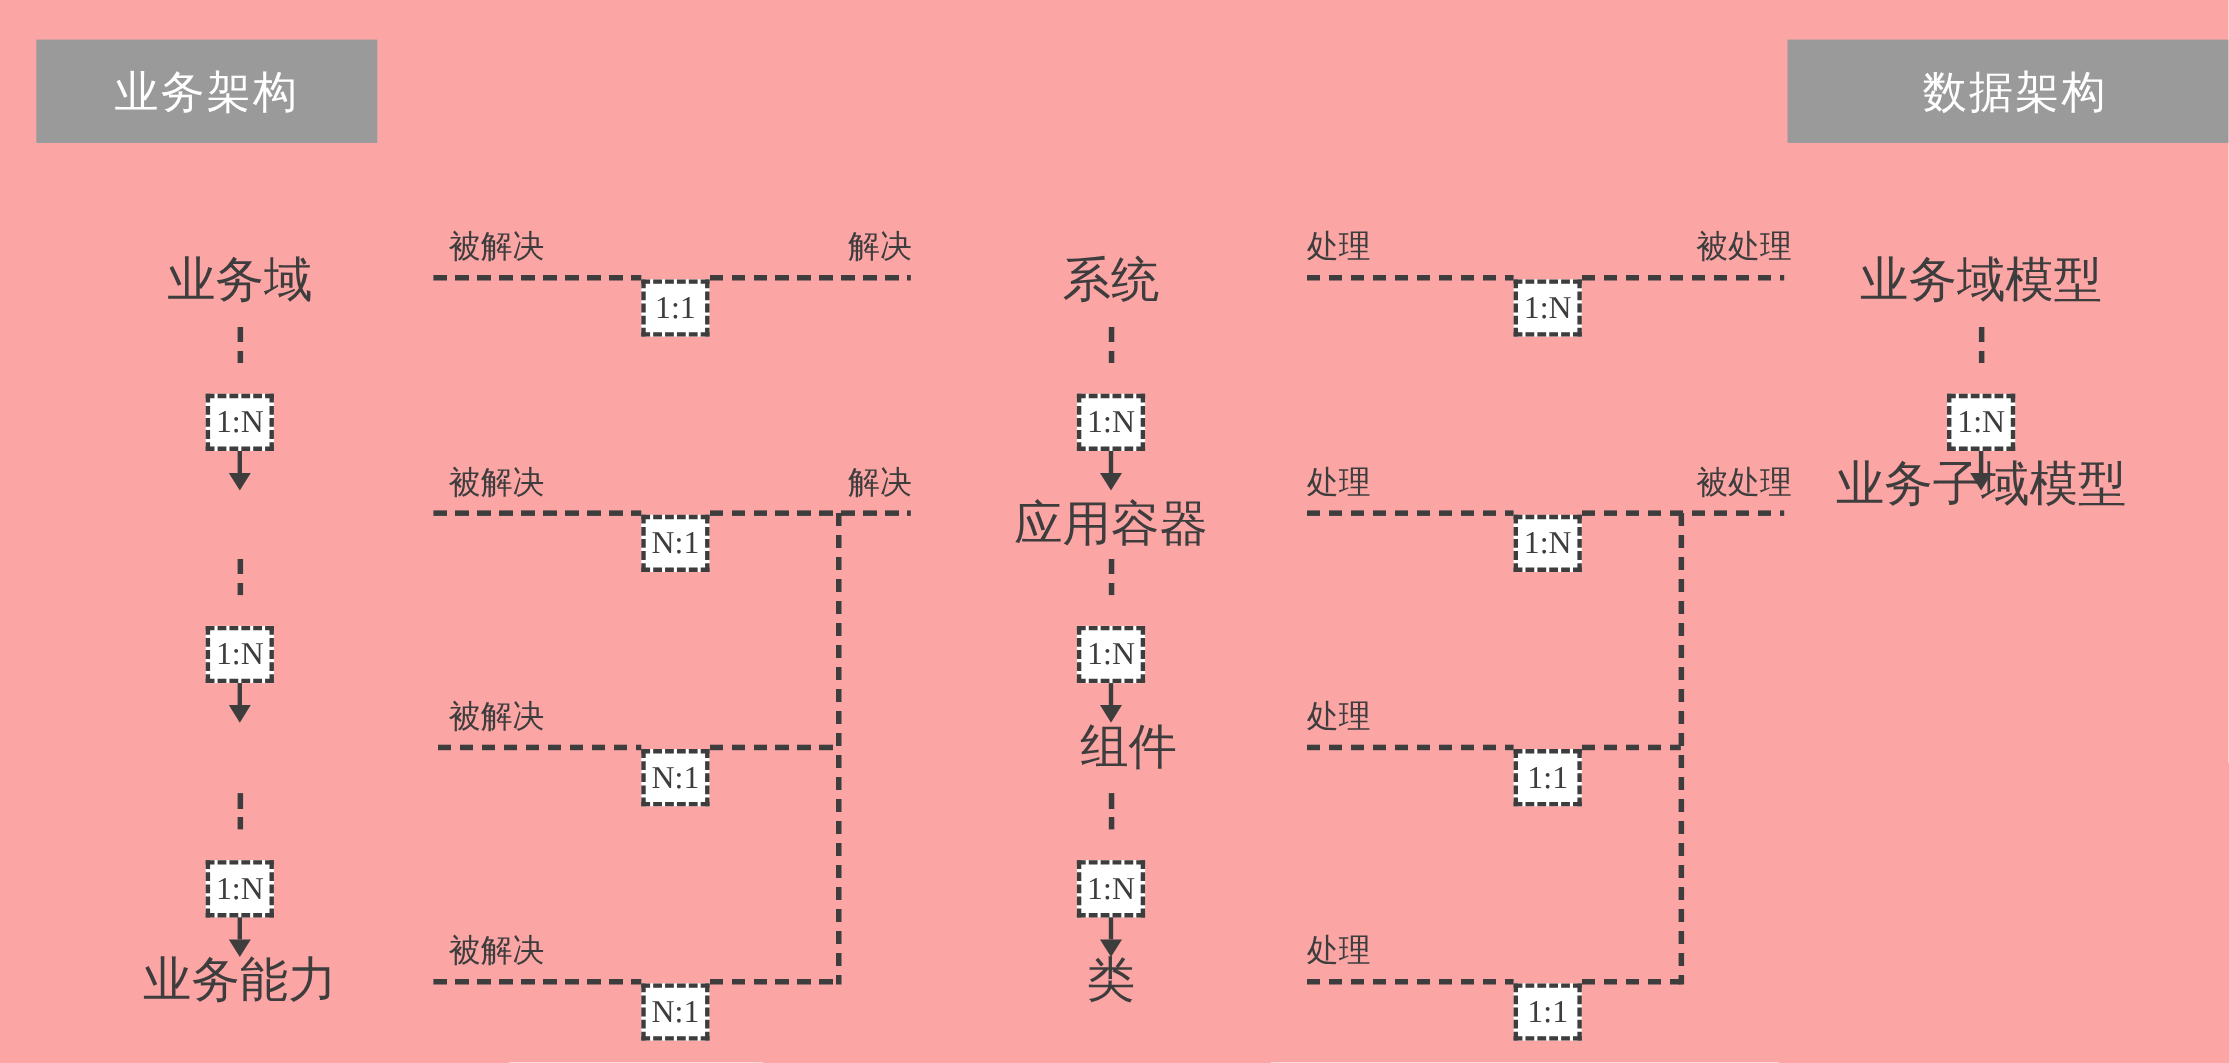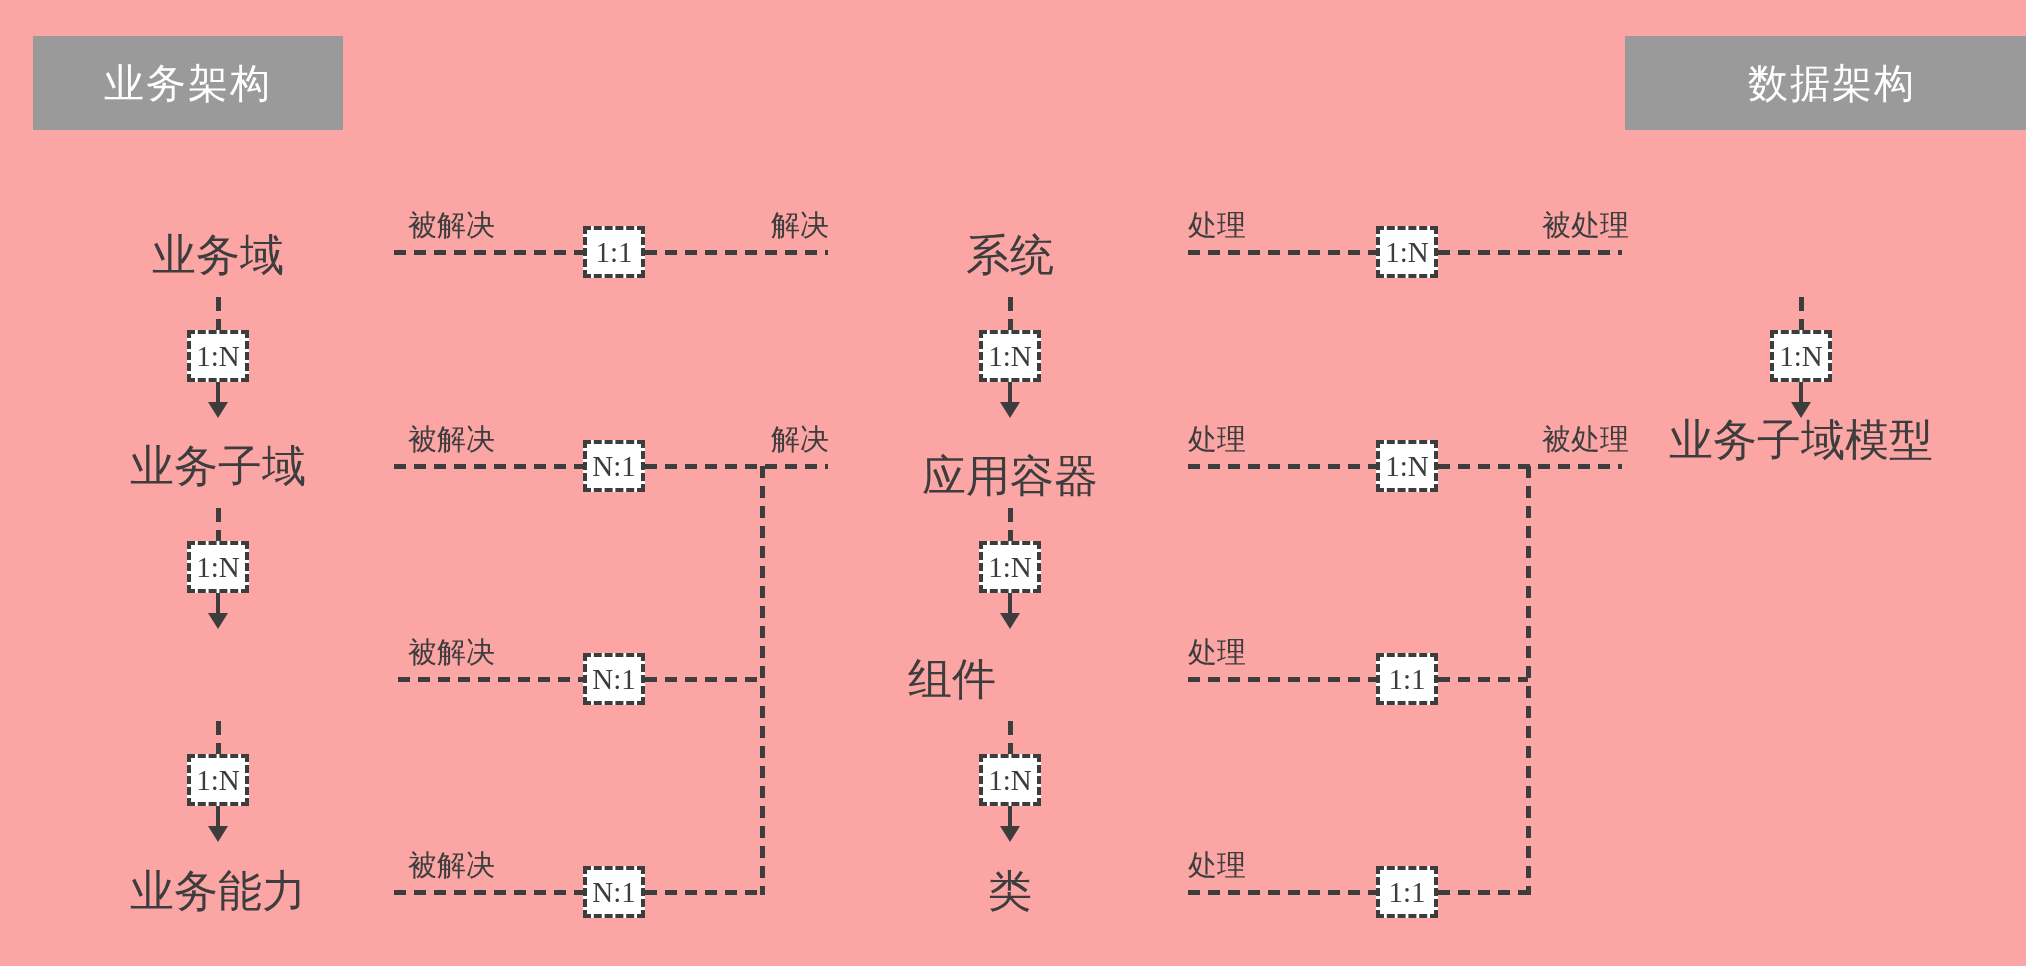--- a/index.html
+++ b/index.html
@@ -30,21 +30,21 @@
     background:repeating-linear-gradient(90deg,var(--ink) 0 12px,transparent 12px 20px);
   }
   .vjunct{
     position:absolute;width:5px;
     background:repeating-linear-gradient(180deg,var(--ink) 0 12px,transparent 12px 20px);
   }
   .cardbox{
     position:absolute;box-sizing:border-box;width:62px;height:52px;
     border:4px dashed var(--ink);background:#fff;
     display:flex;align-items:center;justify-content:center;
-    font-size:29px;font-weight:500;color:var(--ink);
+    font-size:29px;font-weight:500;color:var(--ink);margin-top:28px;
   }
   .vconn{
     position:absolute;transform:translateX(-50%);
     display:flex;flex-direction:column;align-items:center;
   }
   .vconn .cardbox{position:static;}
   .vdash{
     width:5px;height:33px;
     background:repeating-linear-gradient(180deg,var(--ink) 0 14px,transparent 14px 22px);
   }
@@ -57,21 +57,20 @@
 </style>
 </head>
 <body>
 
 <div class="canvas">
 
   <div class="header" style="left:33px;top:36px;width:310px;height:94px">业务架构</div>
   <div class="header" style="left:1625px;top:36px;width:414px;height:94px">数据架构</div>
 
   <div class="node" style="left:218px;top:255px">业务域</div>
-  <div class="node" style="left:218px;top:466px">业务子域</div>
   <div class="node" style="left:218px;top:891px">业务能力</div>
 
   <div class="vconn" style="left:218px;top:297px">
     <div class="vdash"></div>
     <div class="cardbox">1:N</div>
     <div class="vstem"></div>
     <div class="varrow"></div>
   </div>
   <div class="vconn" style="left:218px;top:508px">
     <div class="vdash"></div>
@@ -81,21 +80,21 @@
   </div>
   <div class="vconn" style="left:218px;top:721px">
     <div class="vdash"></div>
     <div class="cardbox">1:N</div>
     <div class="vstem"></div>
     <div class="varrow"></div>
   </div>
 
   <div class="node" style="left:1010px;top:255px">系统</div>
   <div class="node" style="left:1010px;top:476px">应用容器</div>
-  <div class="node" style="left:952px;top:679px">组件</div>
+  <div class="node" style="left:1026px;top:679px">组件</div>
   <div class="node" style="left:1010px;top:891px">类</div>
 
   <div class="vconn" style="left:1010px;top:297px">
     <div class="vdash"></div>
     <div class="cardbox">1:N</div>
     <div class="vstem"></div>
     <div class="varrow"></div>
   </div>
   <div class="vconn" style="left:1010px;top:508px">
     <div class="vdash"></div>
@@ -103,20 +102,21 @@
     <div class="vstem"></div>
     <div class="varrow"></div>
   </div>
   <div class="vconn" style="left:1010px;top:721px">
     <div class="vdash"></div>
     <div class="cardbox">1:N</div>
     <div class="vstem"></div>
     <div class="varrow"></div>
   </div>
 
+  <div class="node" style="left:1801px;top:255px">业务域模型</div>
   <div class="node" style="left:1801px;top:440px">业务子域模型</div>
 
   <div class="vconn" style="left:1801px;top:297px">
     <div class="vdash"></div>
     <div class="cardbox">1:N</div>
     <div class="vstem"></div>
     <div class="varrow"></div>
   </div>
 
   <span class="rlabel" style="left:408px;top:209px">被解决</span>

